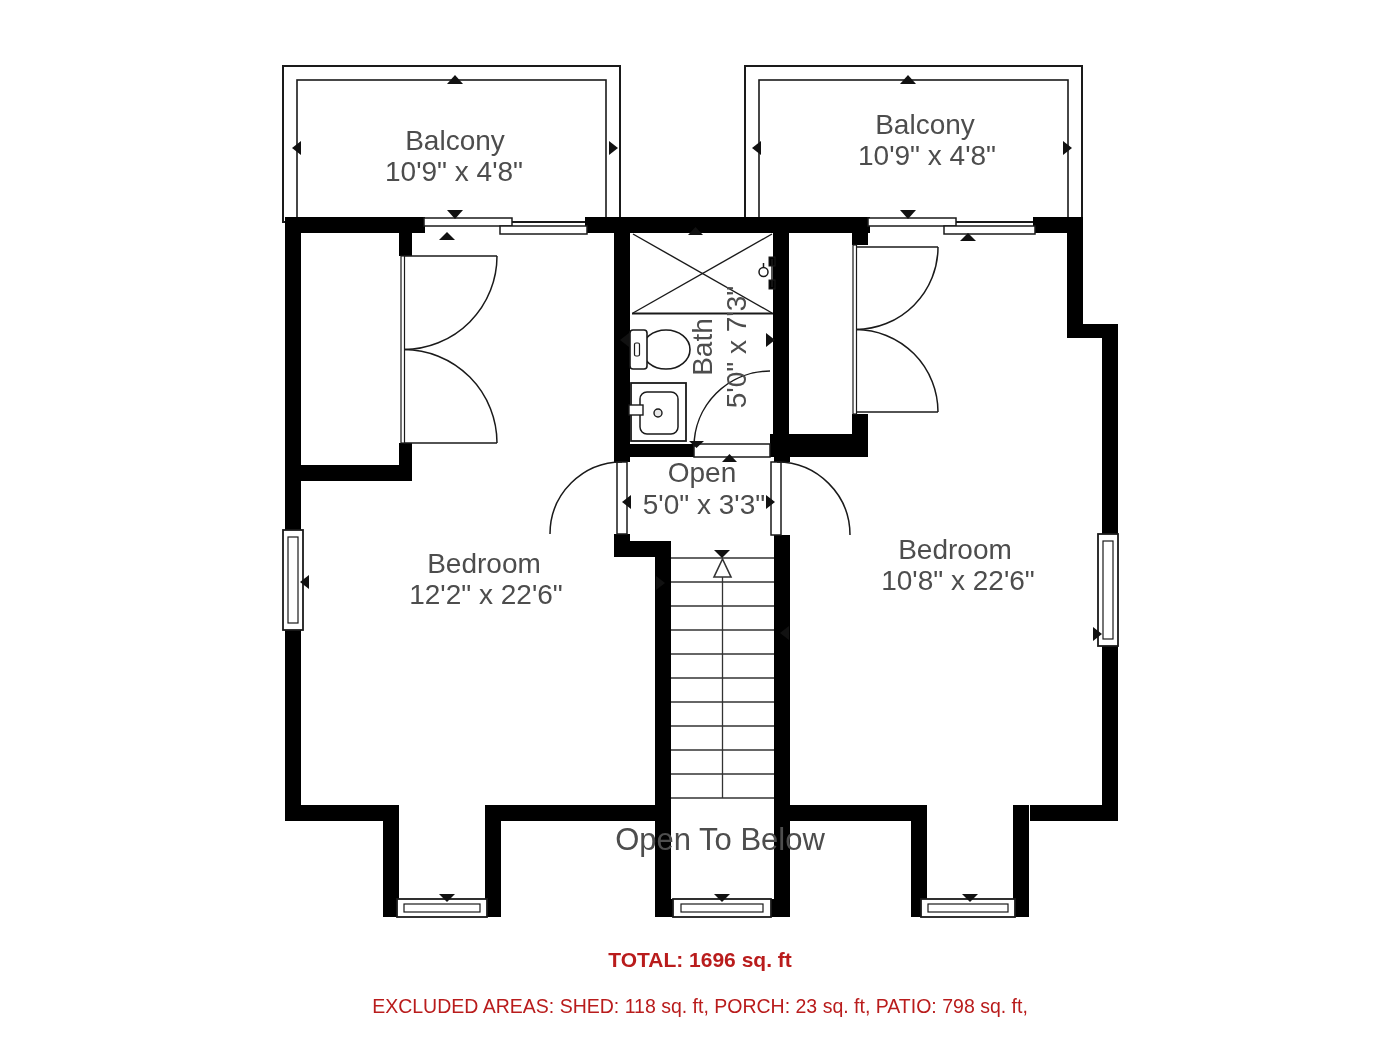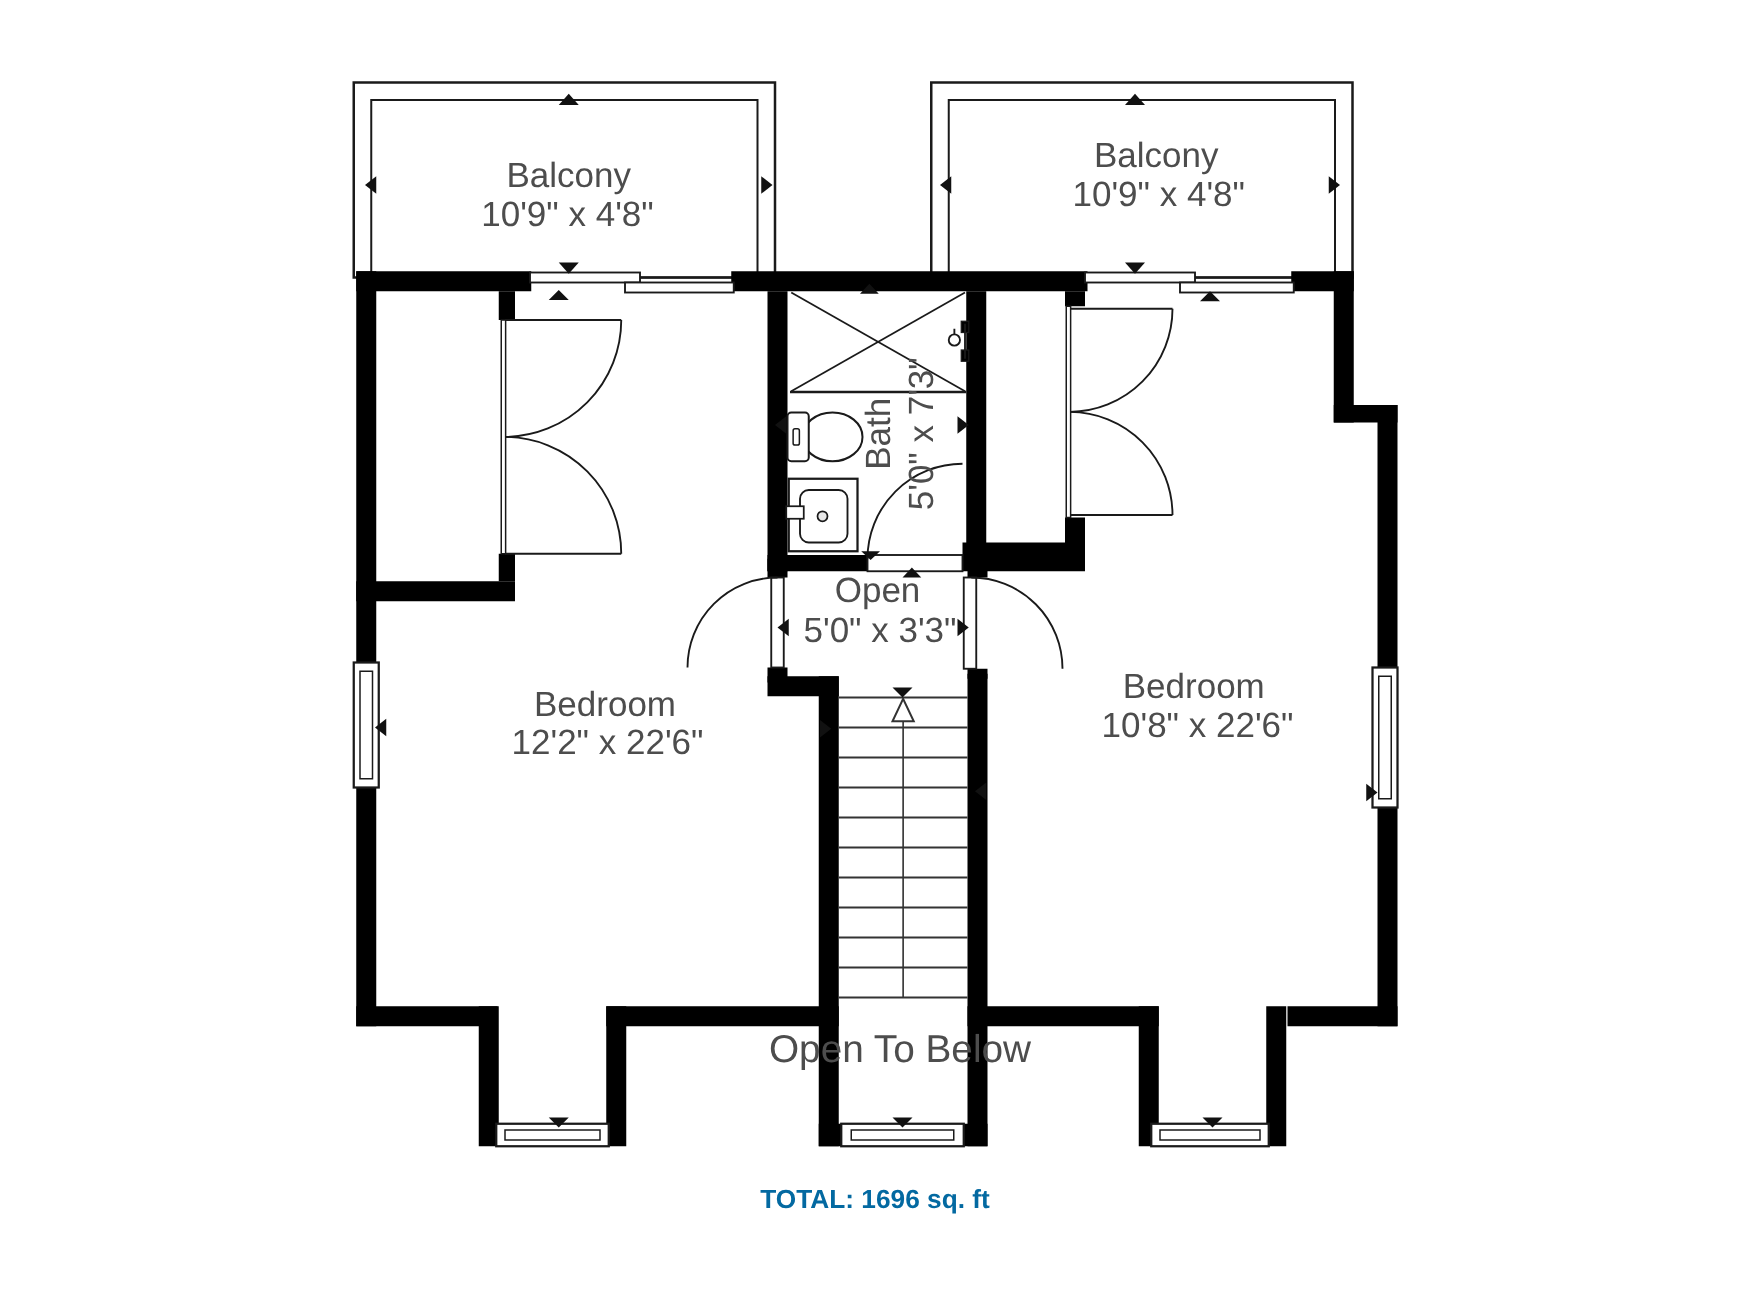--- a/index.html
+++ b/index.html
@@ -5,21 +5,21 @@
 <style>
   html,body{margin:0;padding:0;background:#ffffff;}
   .plan{position:relative;width:1400px;height:1050px;background:#ffffff;overflow:hidden;
         font-family:Liberation Sans, sans-serif;margin-top:44px;}
   .plan svg{position:absolute;left:0;top:0;}
   .lbl{position:absolute;transform:translate(-50%,-50%);white-space:nowrap;
        color:#4d4d4d;font-size:28px;line-height:31px;text-align:center;}
   .lbl.small{font-size:31px;}
   .rot{transform:translate(-50%,-50%) rotate(-90deg);line-height:34px;}
   .sum{position:absolute;transform:translate(-50%,-50%);white-space:nowrap;
-       color:#0369a1;font-size:19.5px;text-align:right;}
+       color:#b91c1c;font-size:19.5px;text-align:right;}
   .sum.title{font-weight:bold;font-size:21px;}
   .foot{position:absolute;transform:translate(-50%,-50%);white-space:nowrap;
         color:#8c8c8c;font-size:11.5px;}
 </style>
 </head>
 <body>
 
 <div class="plan">
 
 <svg width="1400" height="1050" viewBox="0 0 1400 1050">
@@ -231,16 +231,17 @@
 
   <div class="lbl" style="left:484px;top:519px">Bedroom</div>
   <div class="lbl" style="left:486px;top:550px">12'2" x 22'6"</div>
 
   <div class="lbl" style="left:955px;top:505px">Bedroom</div>
   <div class="lbl" style="left:958px;top:536px">10'8" x 22'6"</div>
 
   <div class="lbl small" style="left:720px;top:795px">Open To Below</div>
 
   <div class="sum title" style="left:700px;top:916px">TOTAL: 1696 sq. ft</div>
+  <div class="sum" style="left:700px;top:961.5px">EXCLUDED AREAS: SHED: 118 sq. ft, PORCH: 23 sq. ft, PATIO: 798 sq. ft,</div>
   <div class="sum" style="left:700px;top:1057px">WALLS: 176 sq. ft</div>
 
 
 </div>
 
 </body></html>

